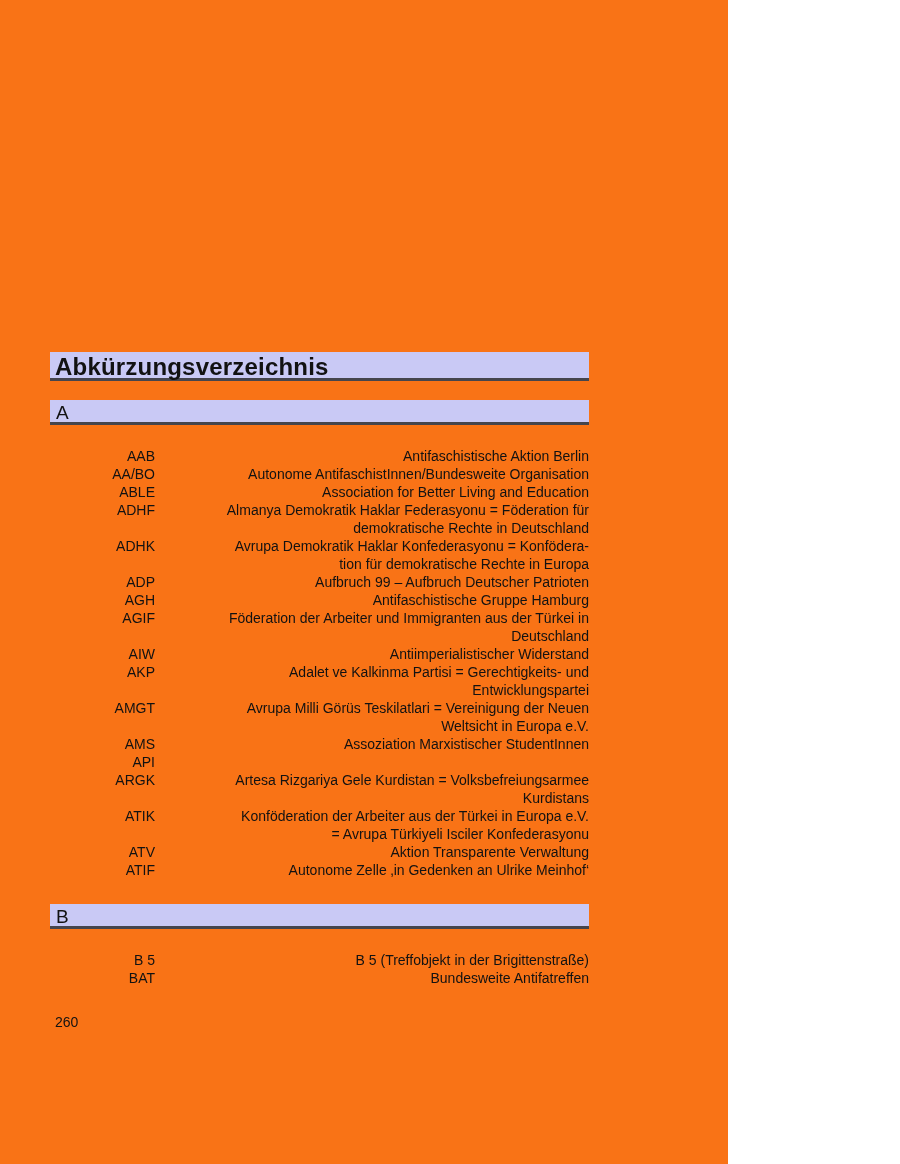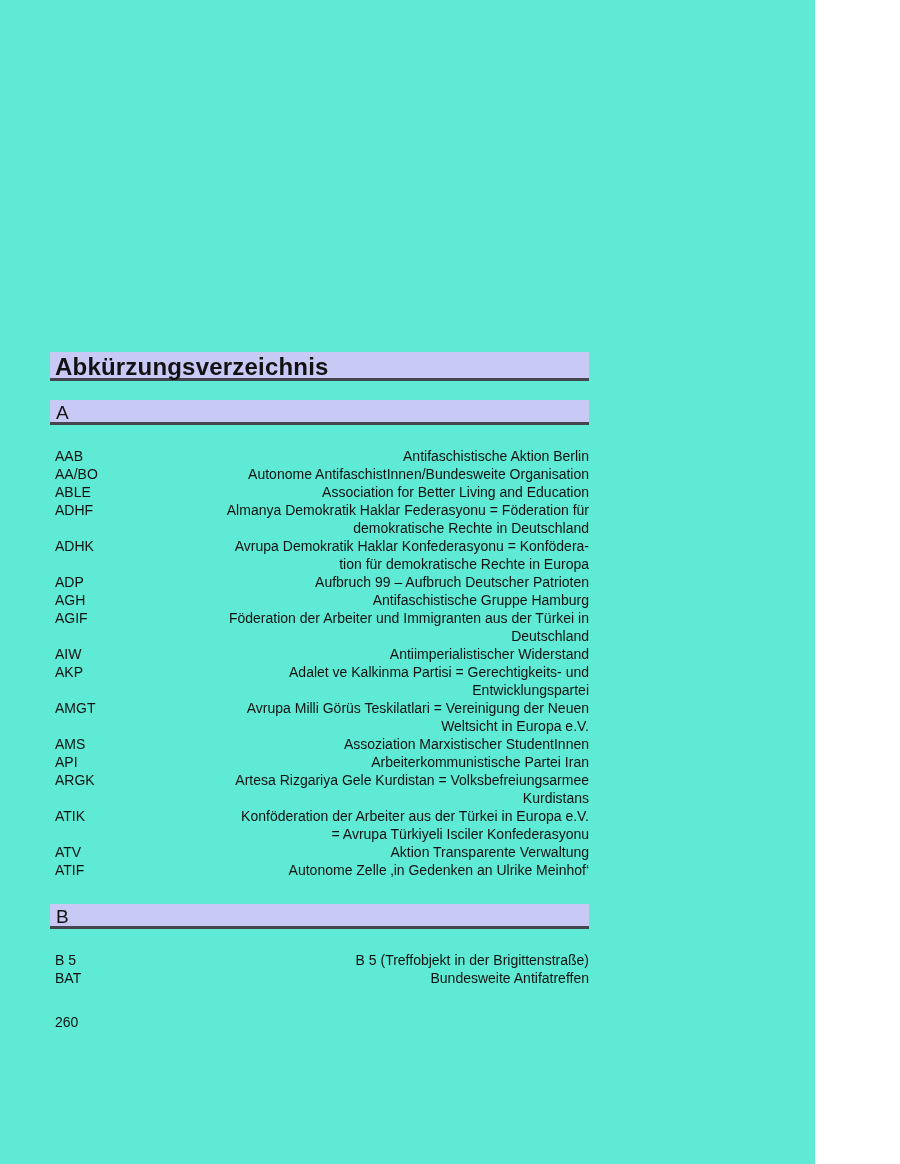--- a/index.html
+++ b/index.html
@@ -4,23 +4,23 @@
 <style>
   * { margin: 0; padding: 0; box-sizing: border-box; }
   html, body {
     width: 900px;
     background: #ffffff;
     font-family: "Liberation Sans", sans-serif;
     color: #121212;
   }
   .page {
     position: relative;
-    width: 815px;
+    width: 728px;
     height: 1164px;
-    background: #5eead4;
+    background: #f97316;
     overflow: hidden;
   }
   .content {
     position: absolute;
     left: 50px;
     top: 352px;
     width: 539px;
   }
   .title-bar {
     background: #c9c9f5;
@@ -46,20 +46,21 @@
   .abbr-list {
     margin-top: 22px;
     font-size: 14px;
     line-height: 18px;
   }
   .row { display: flex; }
   .abbr {
     flex: 0 0 105px;
     width: 105px;
     padding-left: 5px;
+    text-align: right;
   }
   .def {
     flex: 1;
     white-space: pre-line;
     text-align: right;
   }
   .page-number {
     margin-top: 26px;
     padding-left: 5px;
     font-size: 14px;
@@ -138,21 +139,20 @@
 Weltsicht in Europa e.V.</div>
         </div>
 
         <div class="row">
           <div class="abbr">AMS</div>
           <div class="def">Assoziation Marxistischer StudentInnen</div>
         </div>
 
         <div class="row">
           <div class="abbr">API</div>
-          <div class="def">Arbeiterkommunistische Partei Iran</div>
         </div>
 
         <div class="row">
           <div class="abbr">ARGK</div>
           <div class="def">Artesa Rizgariya Gele Kurdistan = Volksbefreiungsarmee
 Kurdistans</div>
         </div>
 
 
         <div class="row">

